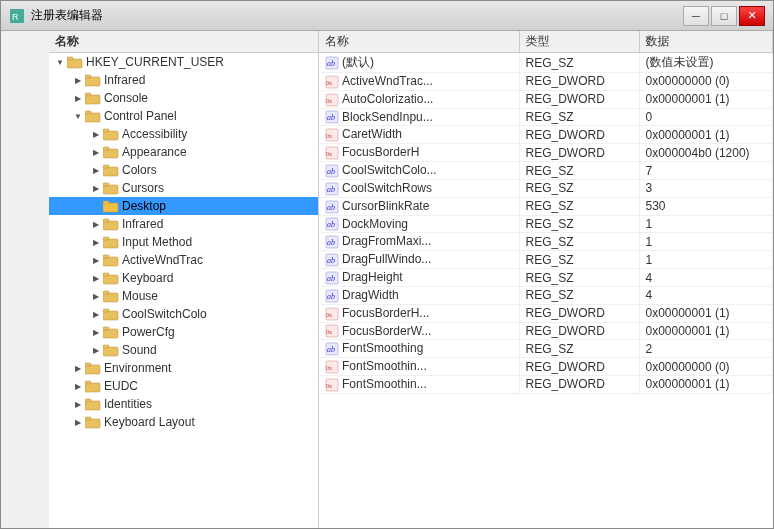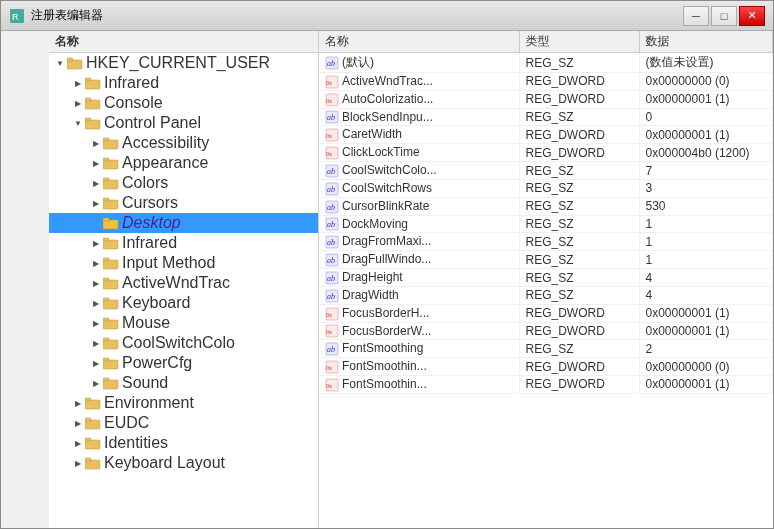--- a/index.html
+++ b/index.html
@@ -183,21 +183,21 @@
       height: 14px;
       display: inline-flex;
       align-items: center;
       justify-content: center;
       flex-shrink: 0;
       font-size: 9px;
       color: #666;
     }
 
     .node-text {
-      font-size: 16px;
+      font-size: 12px;
       color: #333;
     }
   </style>
 </head>
 <body>
 
 <div class="window">
 
   <div class="title-bar">
     <div class="title-bar-left">
@@ -283,21 +283,21 @@
     <rect x="0" y="2" width="6" height="3" rx="1" fill="#e8c060" stroke="#b8933a" stroke-width="0.5"></rect>
   </svg>
           <span class="node-text">Cursors</span>
         </div>
         <div class="tree-node selected" style="padding-left: 40px;">
           <span class="expand-btn" style="font-size: 8px; color: rgb(85, 85, 85);"></span>
           <svg width="16" height="14" viewBox="0 0 16 14" style="margin-right: 3px; flex-shrink: 0;">
     <rect x="0" y="4" width="15" height="9" rx="1" fill="#f0c040" stroke="#b8933a" stroke-width="0.5"></rect>
     <rect x="0" y="2" width="6" height="3" rx="1" fill="#f0c040" stroke="#b8933a" stroke-width="0.5"></rect>
   </svg>
-          <span class="node-text" style="color: #4c1d95; font-style: italic;">Desktop</span>
+          <span class="node-text" style="color: #000000;">Desktop</span>
         </div>
         <div class="tree-node" style="padding-left: 40px;">
           <span class="expand-btn" style="font-size: 8px; color: rgb(85, 85, 85);">▶</span>
           <svg width="16" height="14" viewBox="0 0 16 14" style="margin-right: 3px; flex-shrink: 0;">
     <rect x="0" y="4" width="15" height="9" rx="1" fill="#e8c060" stroke="#b8933a" stroke-width="0.5"></rect>
     <rect x="0" y="2" width="6" height="3" rx="1" fill="#e8c060" stroke="#b8933a" stroke-width="0.5"></rect>
   </svg>
           <span class="node-text">Infrared</span>
         </div>
         <div class="tree-node" style="padding-left: 40px;">
@@ -437,21 +437,21 @@
                   <rect x="1" y="1" width="12" height="12" rx="1" fill="#ffe8e8" stroke="#cc8888" stroke-width="0.5"></rect>
     <text x="1" y="10" font-size="6" fill="#cc3333" font-family="serif">0x</text>
                 </svg><span>CaretWidth</span></td>
               <td>REG_DWORD</td>
               <td>0x00000001 (1)</td>
             </tr>
             <tr>
               <td><svg width="14" height="14" viewBox="0 0 14 14" style="margin-right: 3px; vertical-align: middle; display: inline-block;">
                   <rect x="1" y="1" width="12" height="12" rx="1" fill="#ffe8e8" stroke="#cc8888" stroke-width="0.5"></rect>
     <text x="1" y="10" font-size="6" fill="#cc3333" font-family="serif">0x</text>
-                </svg><span>ClickLockTime</span></td>
+                </svg><span>FocusBorderH</span></td>
               <td>REG_DWORD</td>
               <td>0x000004b0 (1200)</td>
             </tr>
             <tr>
               <td><svg width="14" height="14" viewBox="0 0 14 14" style="margin-right: 3px; vertical-align: middle; display: inline-block;">
                   <rect x="1" y="1" width="12" height="12" rx="1" fill="#e8e8ff" stroke="#8888cc" stroke-width="0.5"></rect>
     <text x="2" y="10" font-size="8" fill="#3333cc" font-family="serif" font-style="italic">ab</text>
                 </svg><span>CoolSwitchColo...</span></td>
               <td>REG_SZ</td>
               <td>7</td>

